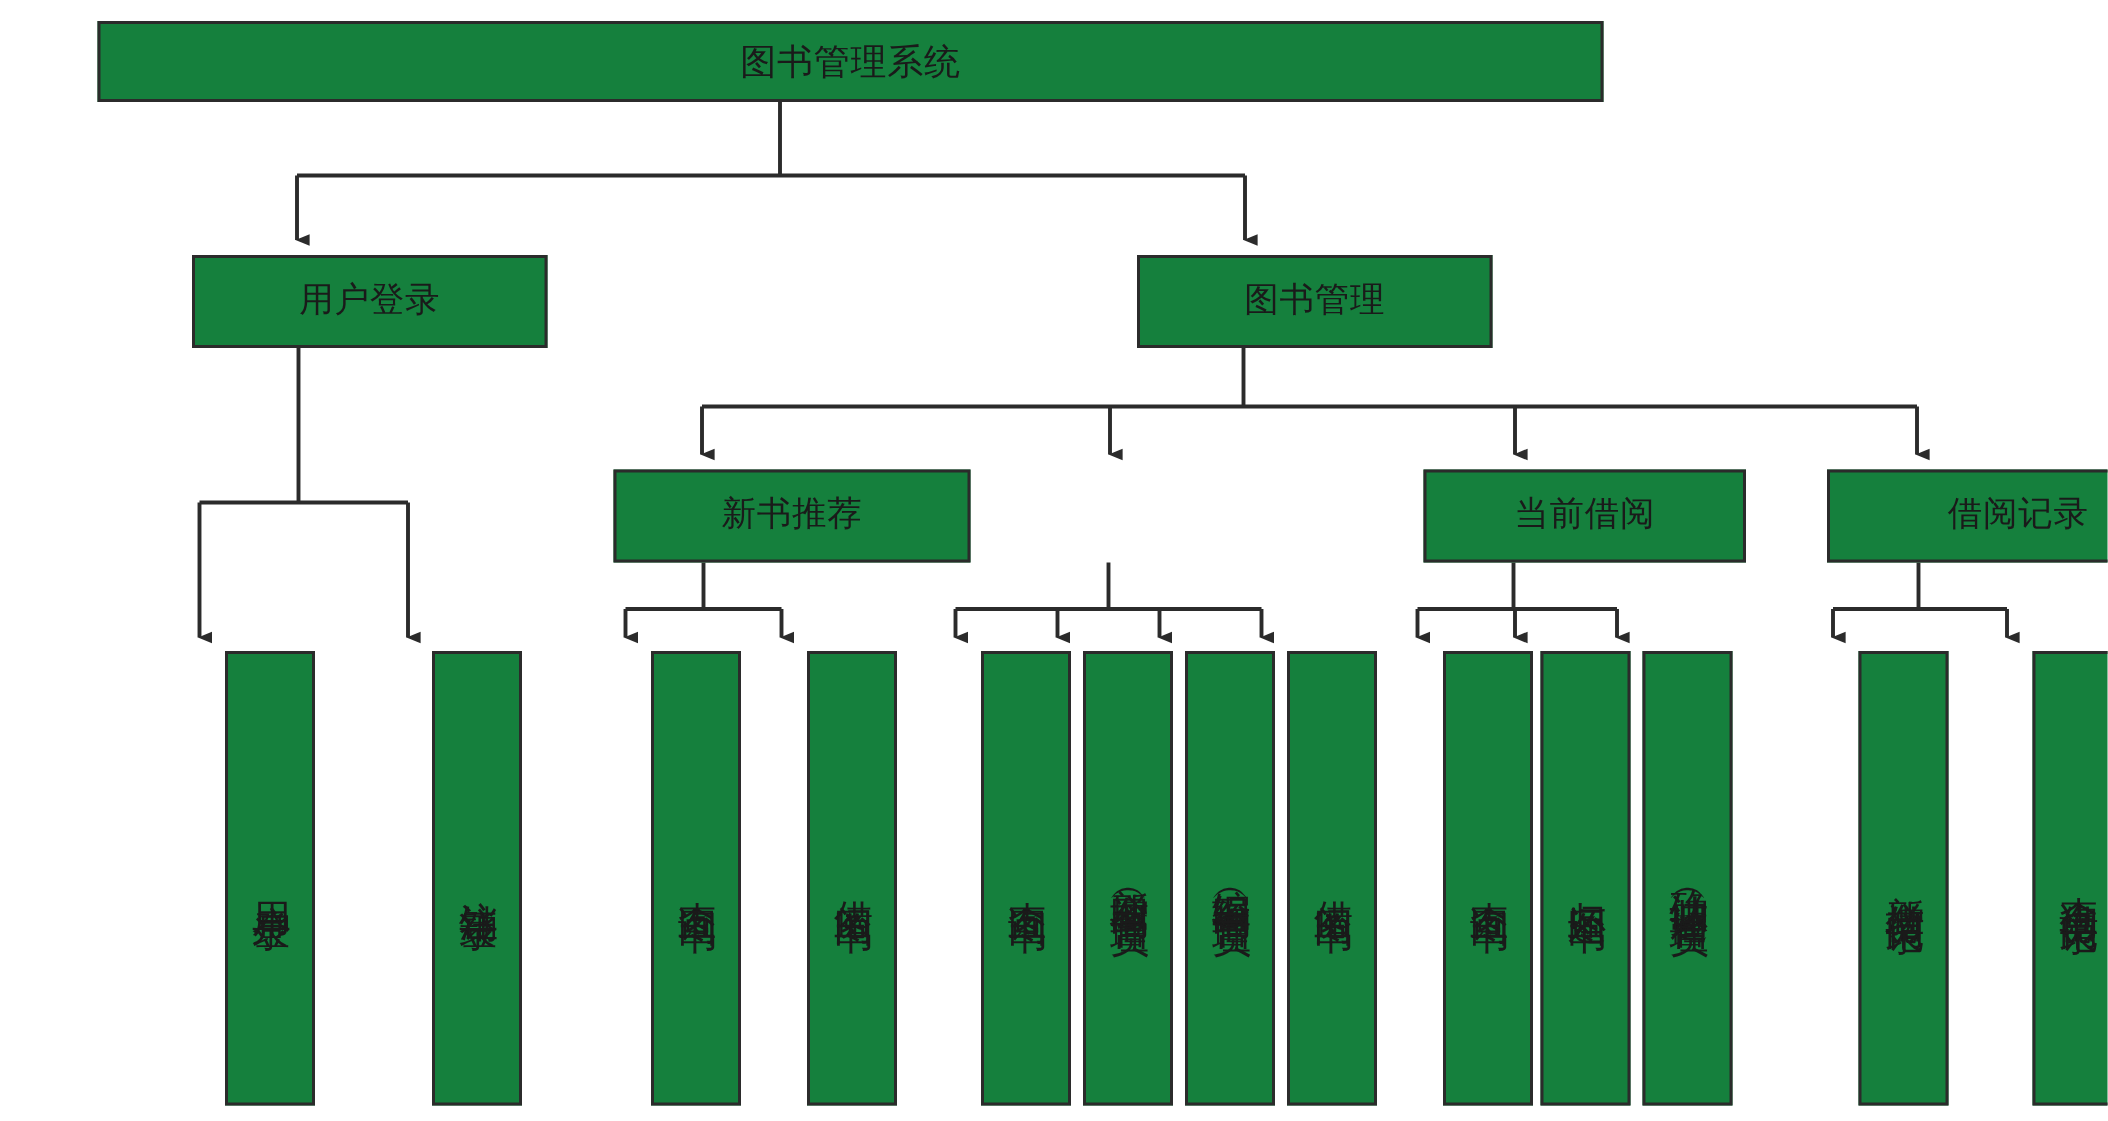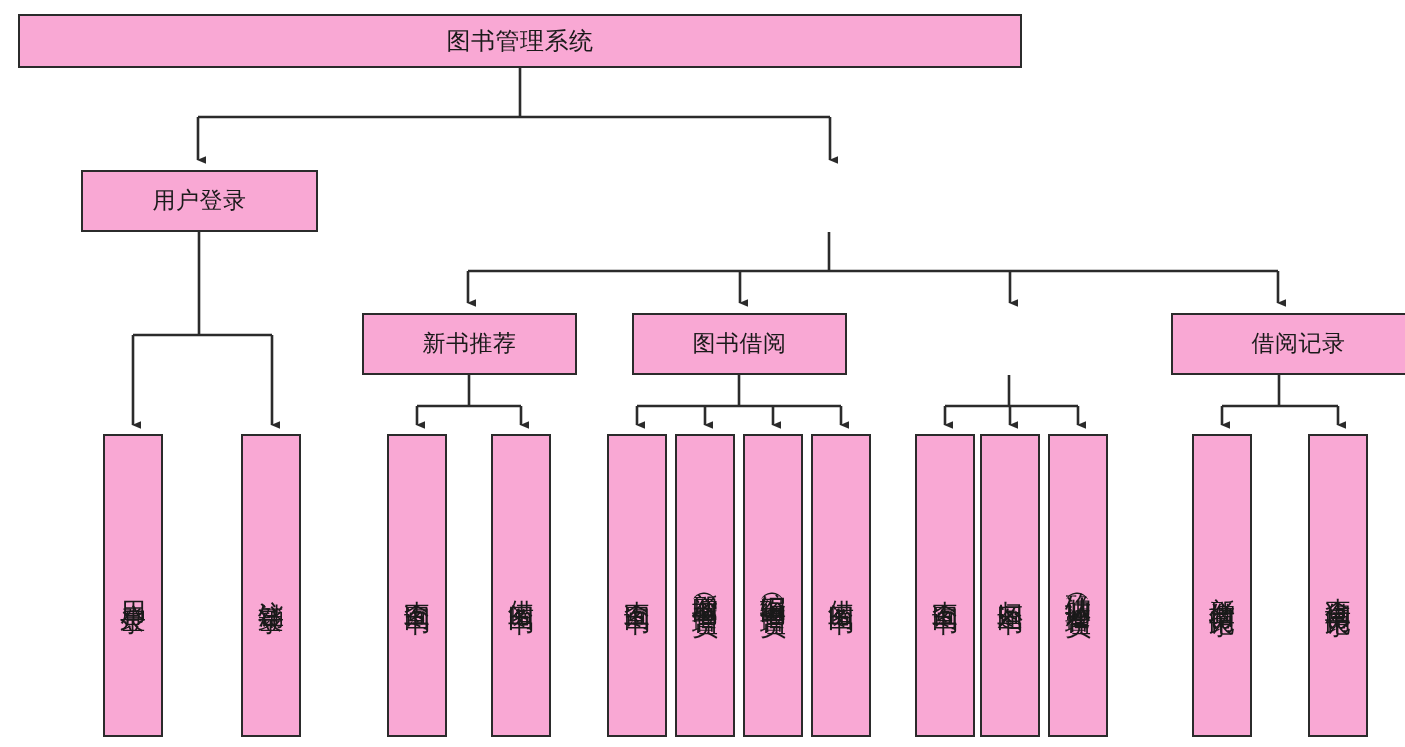--- a/index.html
+++ b/index.html
@@ -10,26 +10,27 @@
     font-family:"DejaVu Sans","Liberation Sans",sans-serif;
     overflow:hidden;
     position:relative;
   }
   #diagram-root{position:absolute;left:0;top:0;width:1405px;height:747px;}
   svg#connectors{position:absolute;left:0;top:0;width:1405px;height:747px;pointer-events:none;}
 
   .node{
     position:absolute;
     box-sizing:border-box;
-    background:#f9a8d4;
+    background:#15803d;
     border:2.5px solid #2b2b2b;
     display:flex;
     align-items:center;
     justify-content:center;
     color:#1a1a1a;
+    margin-left:47px;
   }
   .node .label{
     display:block;
     text-align:center;
     line-height:1.18;
     letter-spacing:0.5px;
     white-space:pre;
   }
   
   .node.h .label{font-size:23px;}
@@ -114,26 +115,29 @@
     </g>
   </svg>
 
   <div class="node h root" style="left:18px;top:14px;width:1004px;height:54px;">
     <span class="label">图书管理系统</span>
   </div>
 
   <div class="node h" style="left:81px;top:170px;width:237px;height:62px;">
     <span class="label">用户登录</span>
   </div>
+  <div class="node h" style="left:711px;top:170px;width:237px;height:62px;">
+    <span class="label">图书管理</span>
+  </div>
 
-  <div class="node h" style="left:362px;top:313px;width:215px;height:62px;">
+  <div class="node h" style="left:362px;top:313px;width:238px;height:62px;">
     <span class="label">新书推荐</span>
   </div>
-  <div class="node h" style="left:632px;top:313px;width:215px;height:62px;">
-    <span class="label">图书借阅</span>
+  <div class="node h" style="left:902px;top:313px;width:215px;height:62px;">
+    <span class="label">当前借阅</span>
   </div>
   <div class="node h" style="left:1171px;top:313px;width:255px;height:62px;">
     <span class="label">借阅记录</span>
   </div>
 
   <div class="node v" style="left:103px;top:434px;width:60px;height:303px;">
     <span class="label">用户登录</span>
   </div>
   <div class="node v" style="left:241px;top:434px;width:60px;height:303px;">
     <span class="label">注销登录</span>

